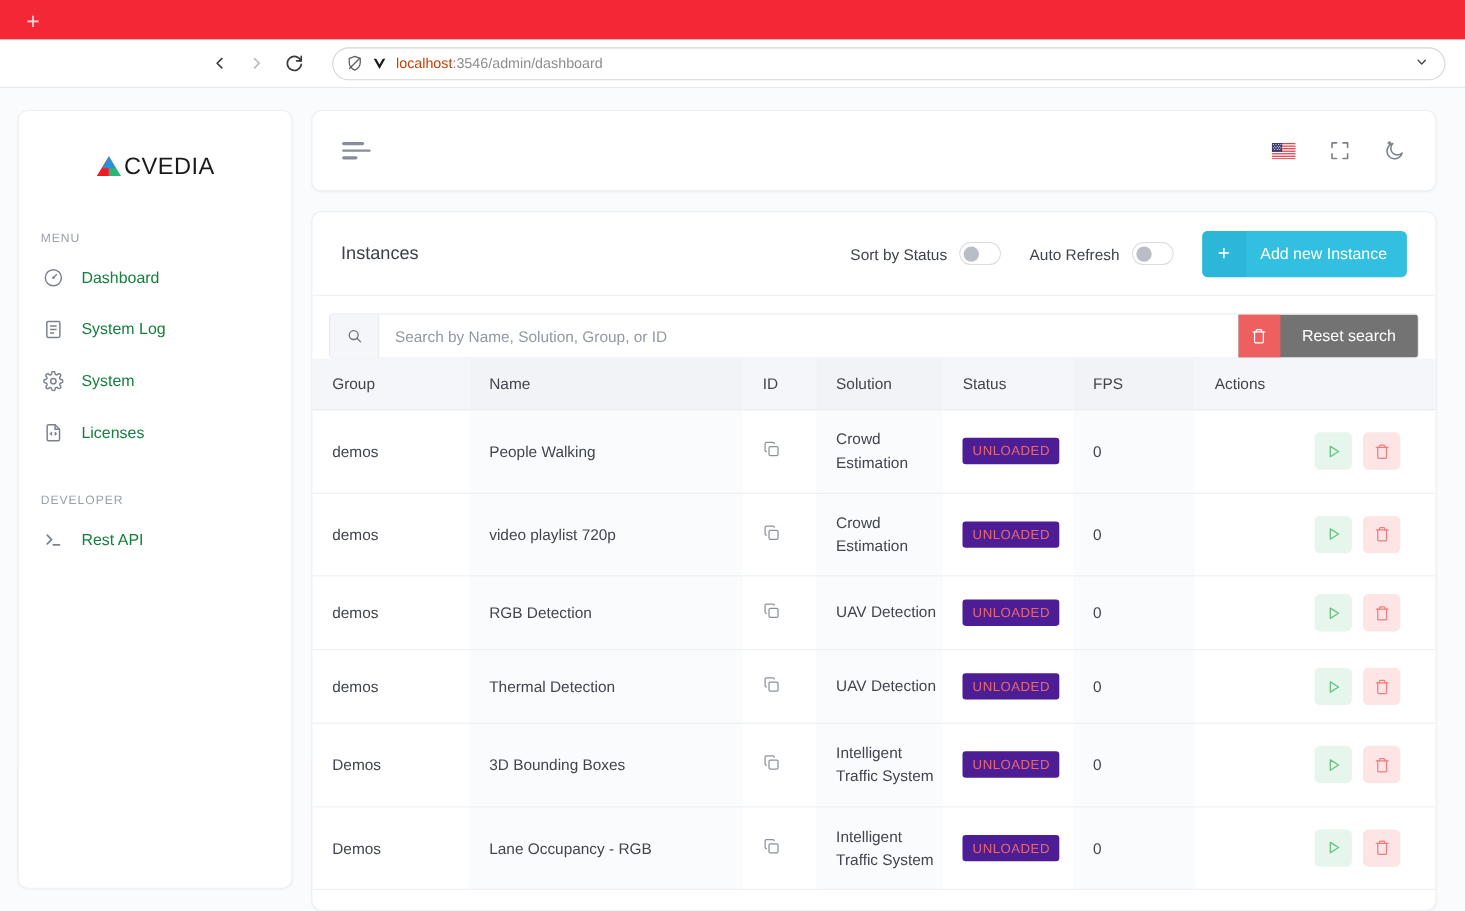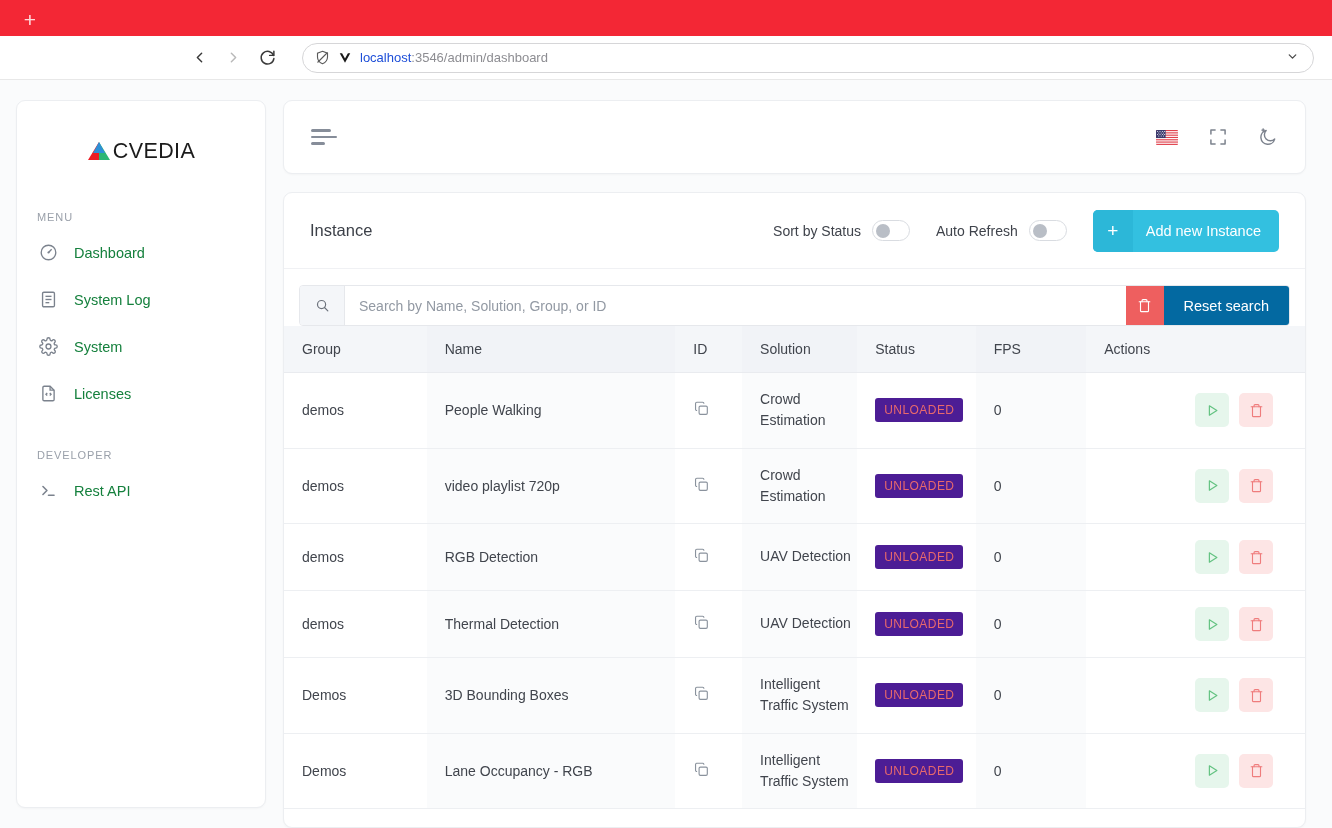--- a/index.html
+++ b/index.html
@@ -43,21 +43,21 @@
     justify-content: center; color: #3a3a3a; flex: 0 0 34px;
   }
   .nav-btn.back   { margin-left: 170px; }
   .nav-btn.fwd    { color: #b9b9b9; }
   .urlbar {
     flex: 1; height: 30px; margin-left: 18px; margin-right: 6px;
     background: #ffffff; border: 1px solid #d6d6d8; border-radius: 15px;
     display: flex; align-items: center; padding: 0 6px 0 12px; gap: 8px;
   }
   .url-text { font-size: 13px; color: #8d8d92; white-space: nowrap; }
-  .url-host { color: #1d4ed8; }
+  .url-host { color: #c2410c; }
   .url-caret { margin-left: auto; color: #4a4a4a; font-size: 10px; padding-right: 8px; }
 
   
   .page {
     width: 1332px; height: 748px; background: #fafbfc;
     display: flex; padding: 20px 26px 0 16px; gap: 0;
   }
 
   
   .sidebar {
@@ -147,21 +147,21 @@
   .search-ico-box {
     width: 45px; background: #f4f6f9; border-right: 1px solid #e6e8ec;
     display: flex; align-items: center; justify-content: center; color: #6c727c;
   }
   .search-input {
     flex: 1; border: 0; outline: none; padding: 0 14px;
     font-size: 14px; color: #3d424a; font-family: "Liberation Sans", sans-serif;
   }
   .search-input::placeholder { color: #9299a3; }
   .btn-reset {
-    background: #0369a1; color: #fff; display: flex; align-items: center;
+    background: #737373; color: #fff; display: flex; align-items: center;
     cursor: pointer; flex: 0 0 auto;
   }
   .btn-reset .ticon {
     width: 38px; height: 100%; background: #ee5f5f;
     display: flex; align-items: center; justify-content: center;
   }
   .btn-reset .lbl { padding: 0 20px; font-size: 14.5px; }
 
   
   table { width: 100%; border-collapse: collapse; table-layout: fixed; }
@@ -378,21 +378,21 @@
               <line x1="6.2" y1="2.2" x2="6.2" y2="5.2"></line>
               <line x1="4.7" y1="3.7" x2="7.7" y2="3.7"></line>
             </svg>
         </span>
       </div>
     </div>
 
     <div class="panel">
 
       <div class="panel-head">
-        <div class="panel-title">Instance</div>
+        <div class="panel-title">Instances</div>
         <div class="panel-head-right">
 
           <div class="toggle-group">
             <span class="toggle-label">Sort by Status</span>
             <span class="switch">
                 <span class="knob"></span>
               </span>
           </div>
 
           <div class="toggle-group">

